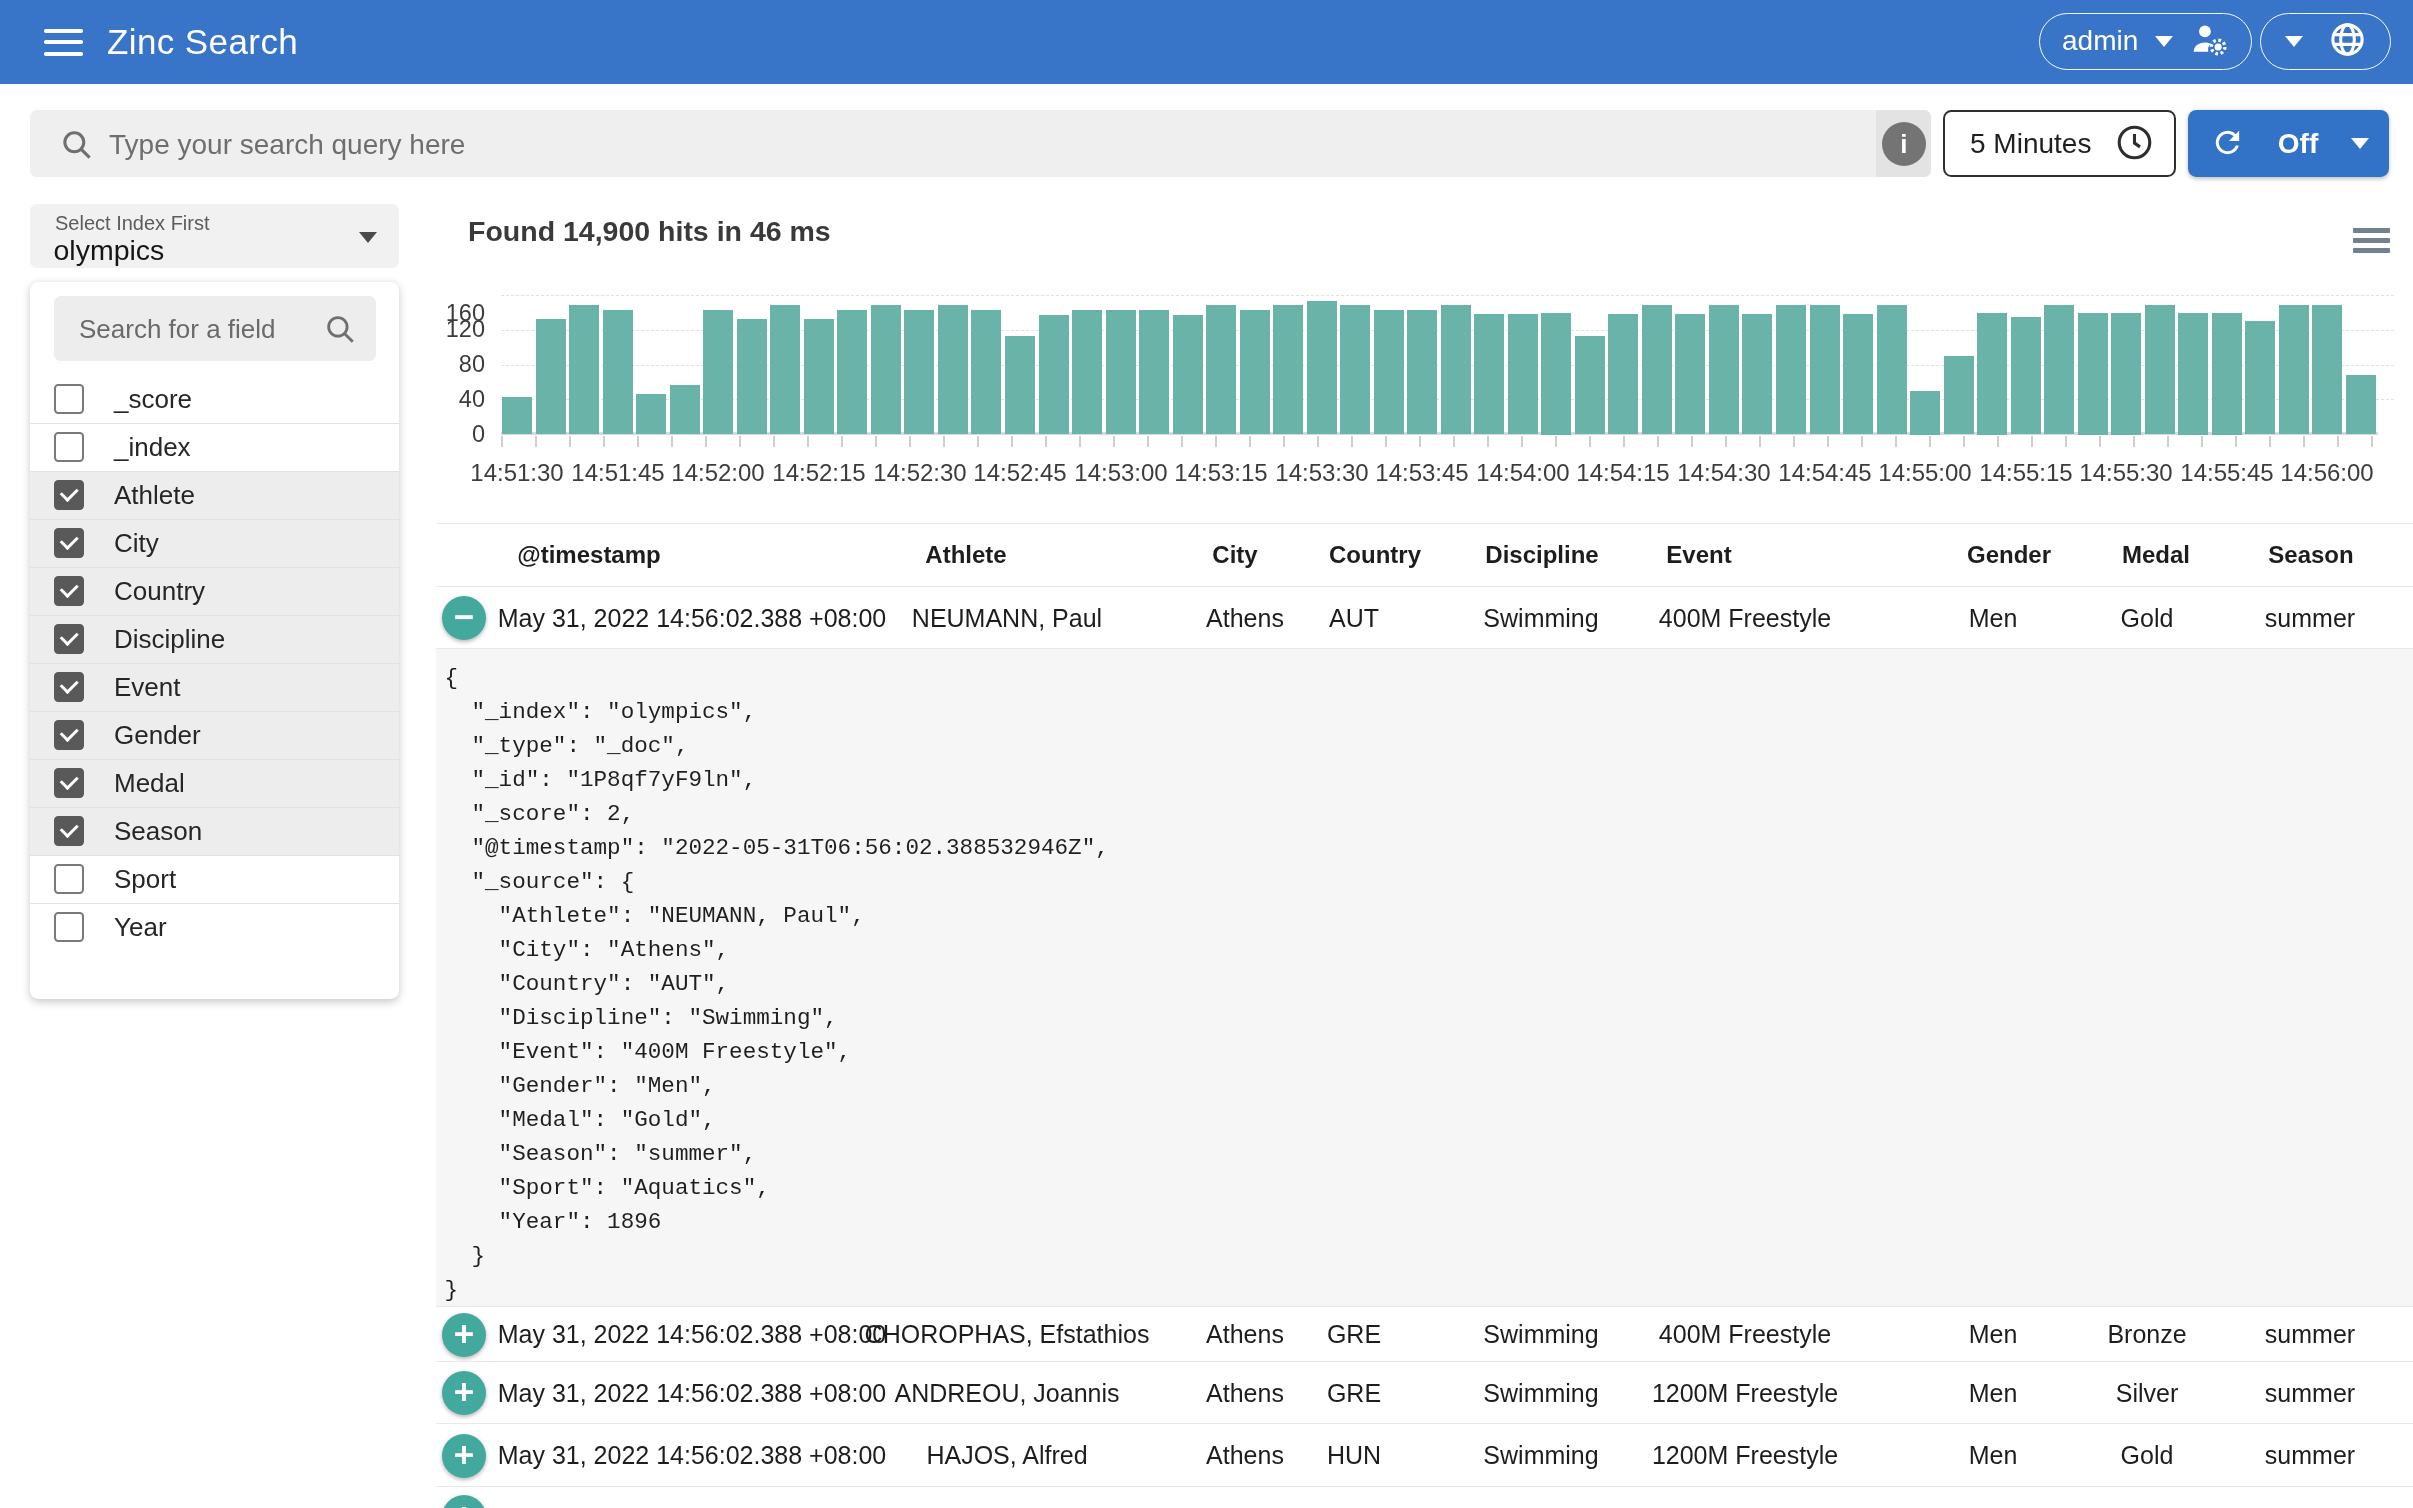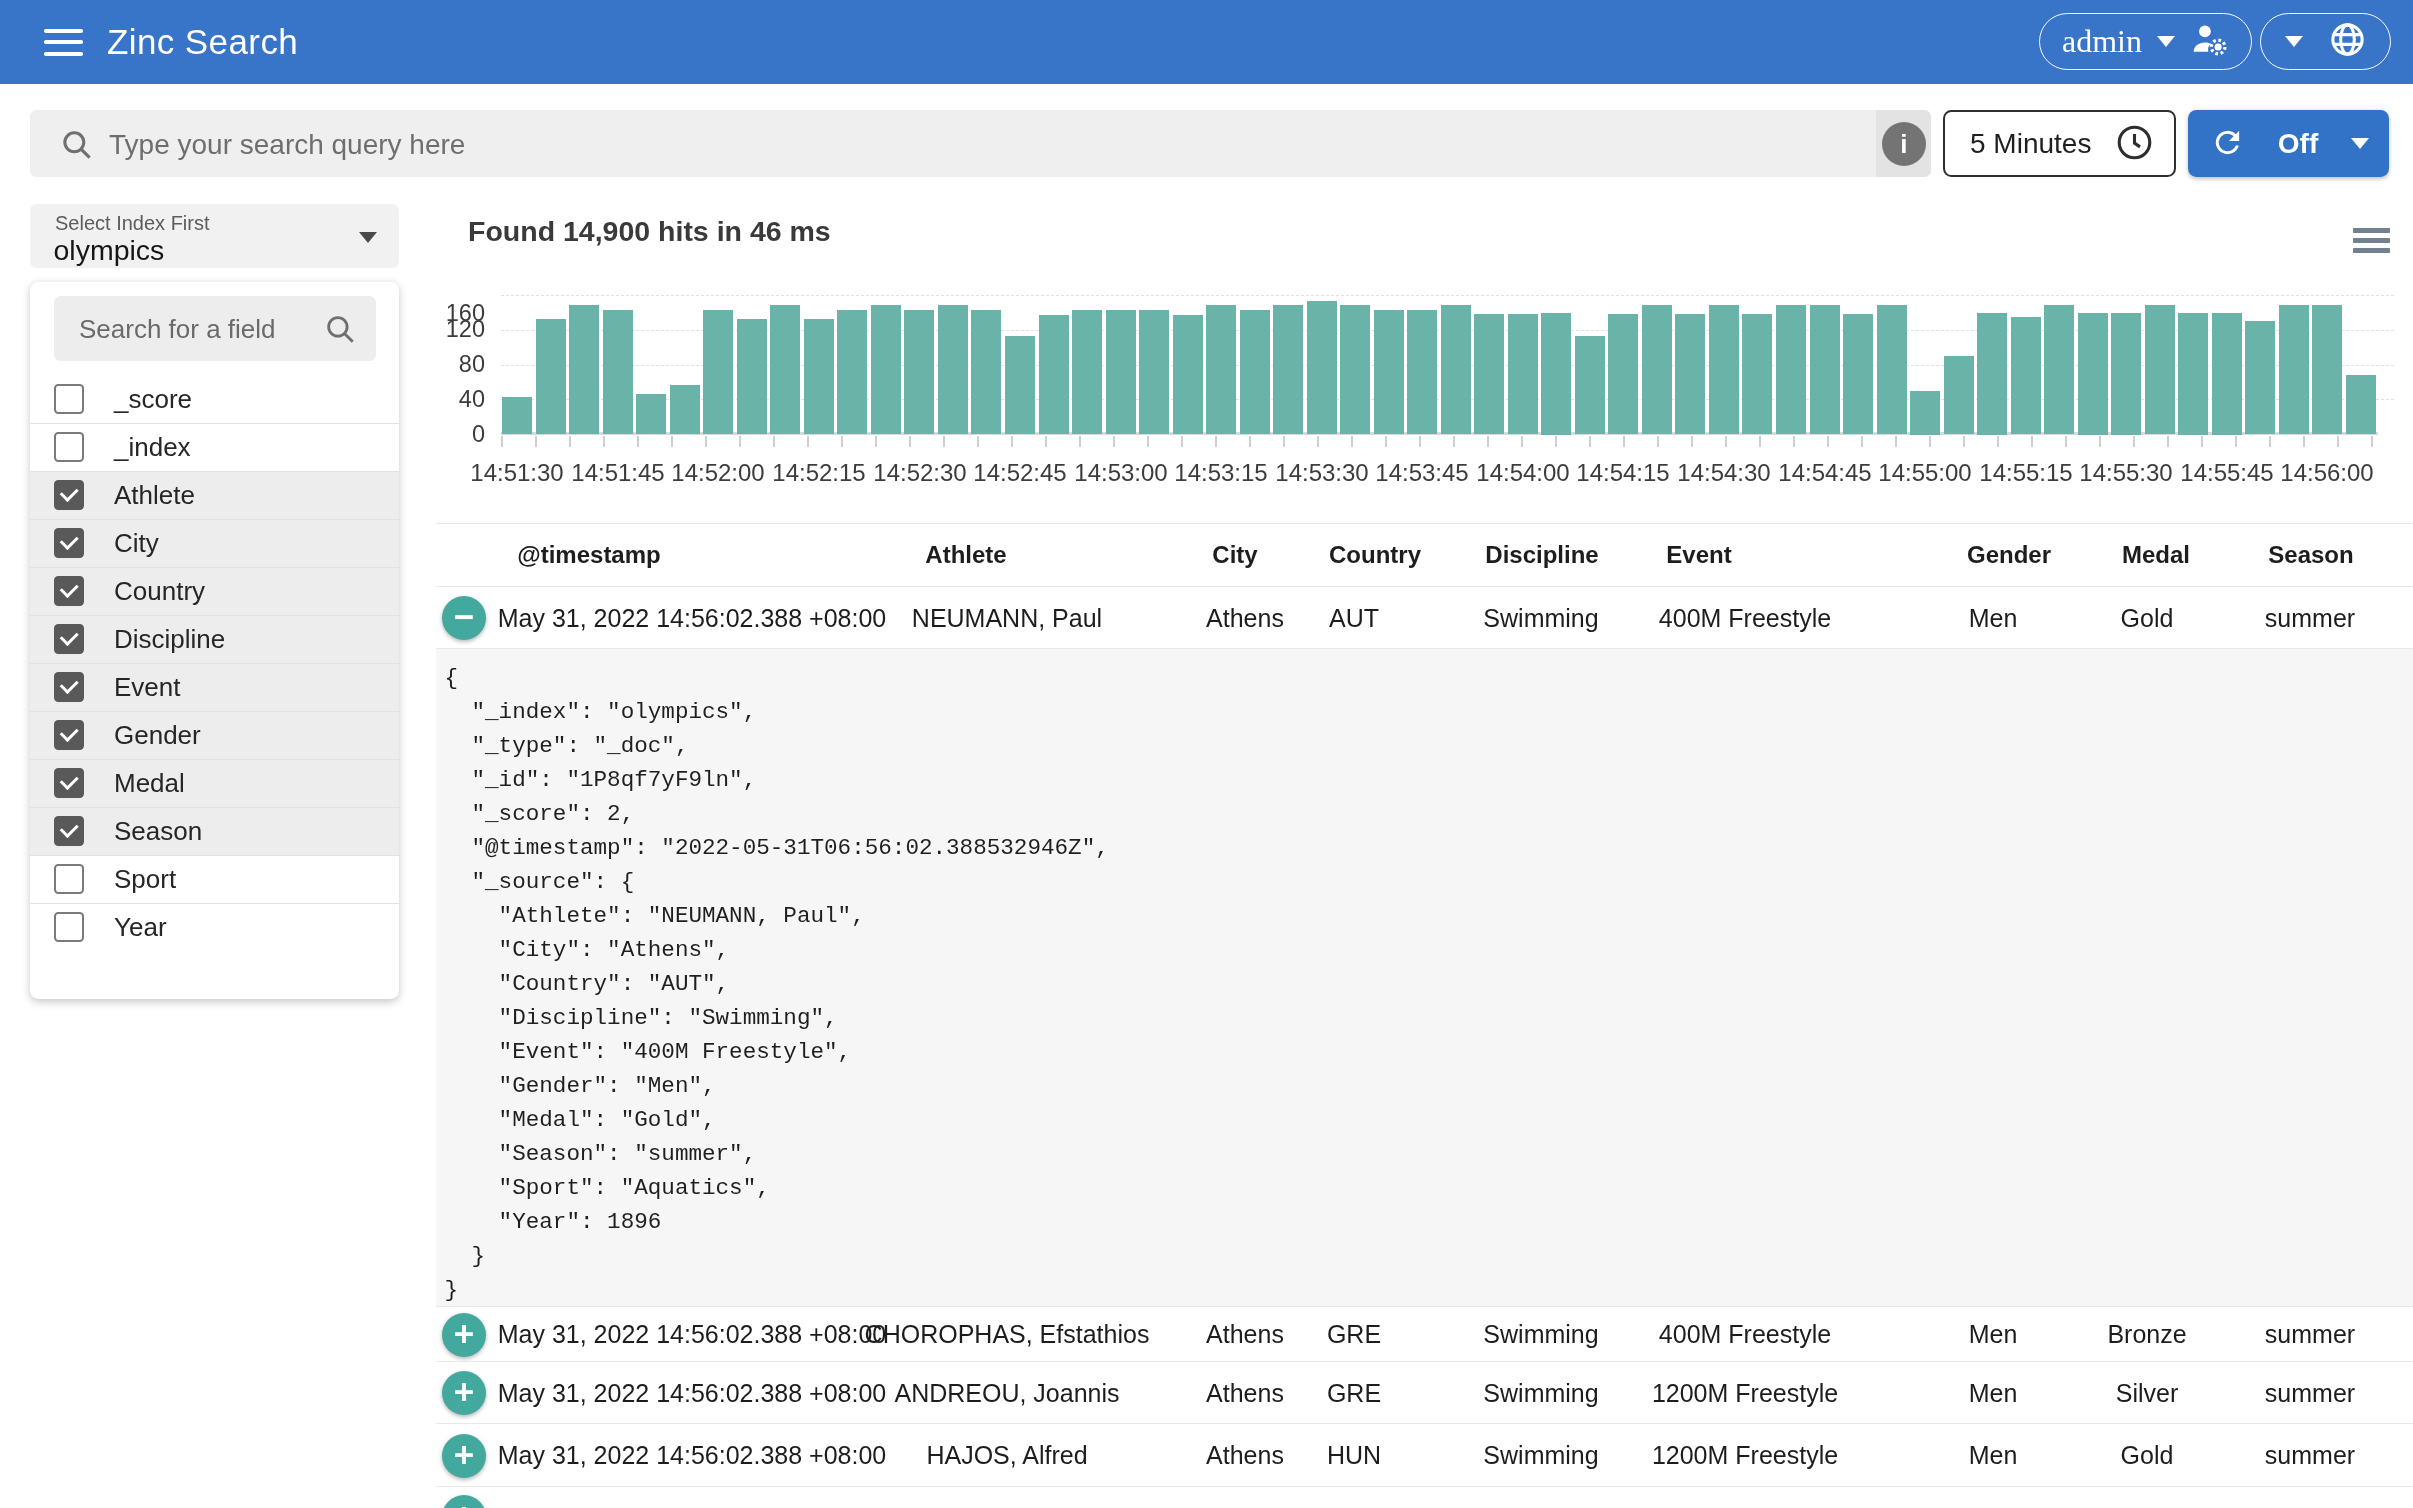--- a/index.html
+++ b/index.html
@@ -9,21 +9,21 @@
   
   #appbar{position:absolute;left:0;top:0;width:2413px;height:84px;background:#3874c8;}
   #hamburger{position:absolute;left:44px;top:28.5px;width:39px;height:28px;cursor:pointer;}
   #hamburger .bar{height:4.2px;background:#fff;border-radius:1.7px;margin-bottom:7.5px;}
   #app-title{position:absolute;left:107px;top:0;height:84px;line-height:84px;
              font-size:35px;color:#fff;letter-spacing:0.4px;}
   .pill{position:absolute;top:12.6px;height:57px;border:1.7px solid rgba(255,255,255,.95);
         border-radius:34px;display:flex;align-items:center;box-sizing:border-box;cursor:pointer;}
   #user-pill{left:2039px;width:213px;padding:0 22px;justify-content:space-between;}
   #lang-pill{left:2260px;width:131px;padding:0 23.5px;justify-content:space-between;}
-  .pill .label{color:#fff;font-size:32px;font-family:Liberation Serif, serif;}
+  .pill .label{color:#fff;font-size:28px;}
   .caret{width:0;height:0;border-left:9.2px solid transparent;border-right:9.2px solid transparent;
          border-top:11px solid #fff;}
   .caret.dark{border-top-color:#4a4a4a;}
 
   
   #query-box{position:absolute;left:30px;top:110px;width:1901px;height:67px;
              background:#efefef;border-radius:6.7px;}
   #query-input{position:absolute;left:77px;top:0;width:1726px;height:67px;border:none;outline:none;
                background:transparent;font-family:"Liberation Sans",sans-serif;font-size:28px;color:#2b2b2b;}
   #query-input::placeholder{color:#6e6e6e;opacity:1;}

